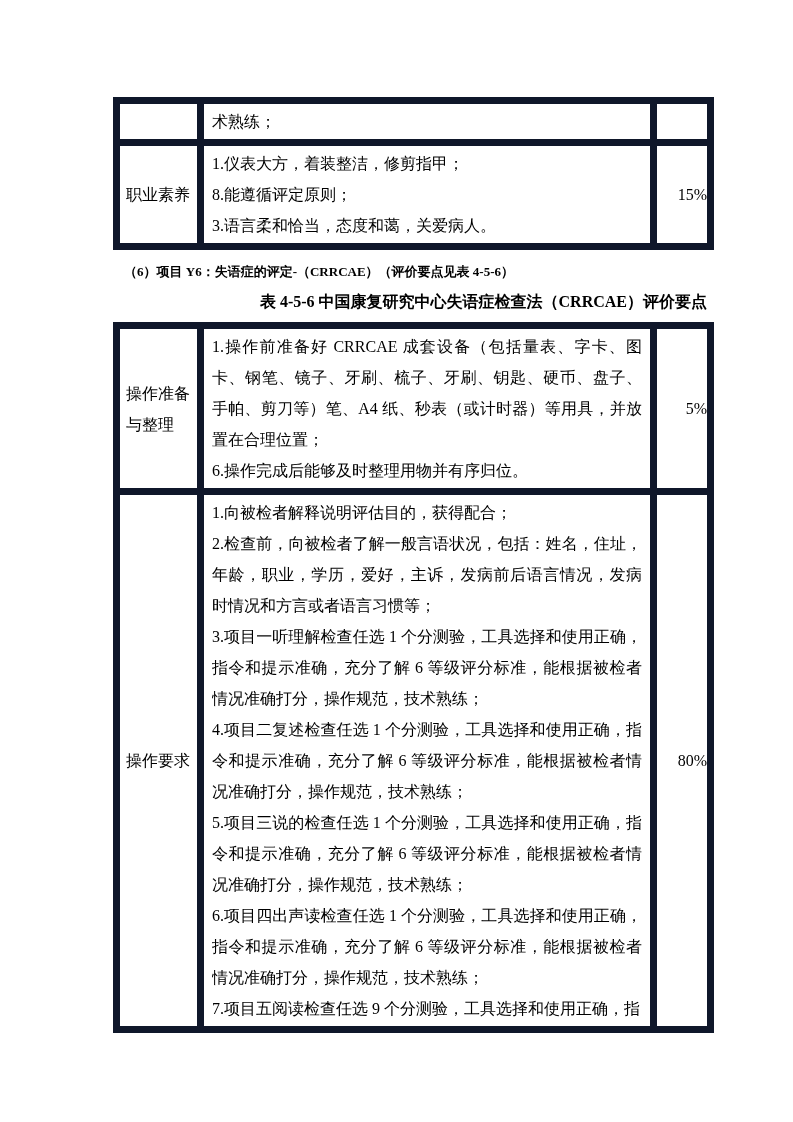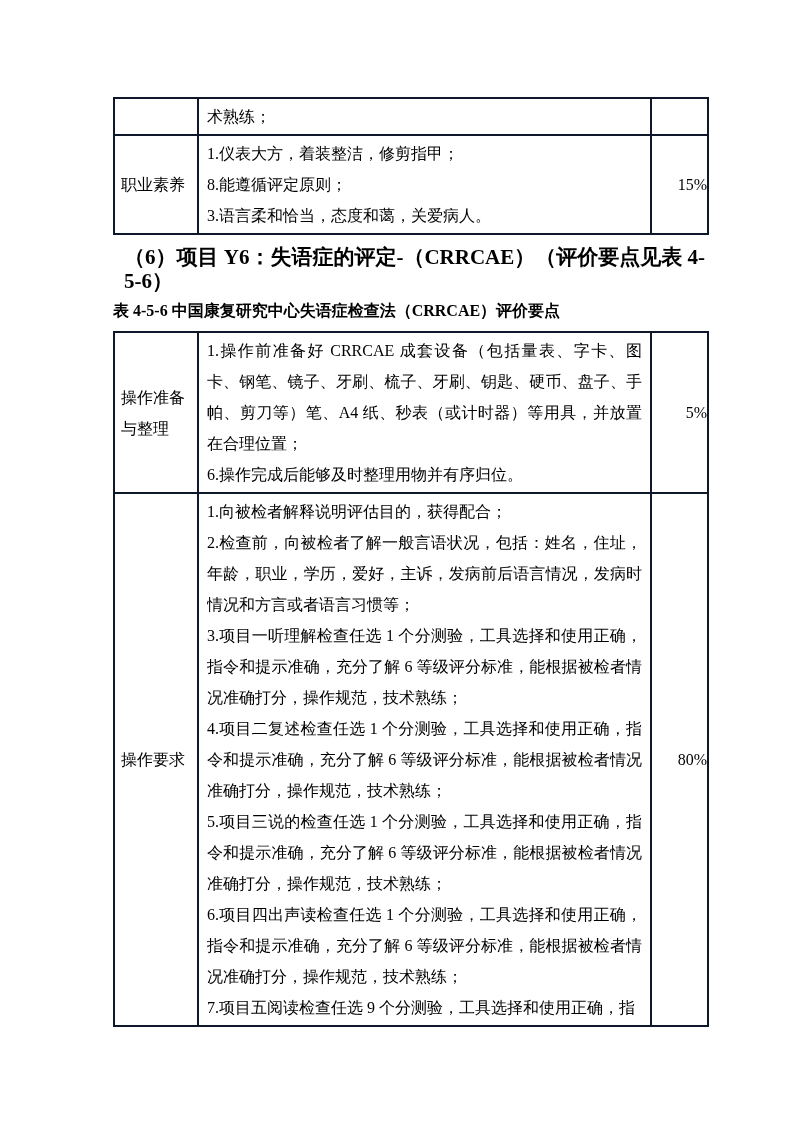--- a/index.html
+++ b/index.html
@@ -19,21 +19,21 @@
     left: 113px;
     top: 97px;
     width: 594px;
   }
   table.doc-table {
     width: 594px;
     border-collapse: collapse;
     table-layout: fixed;
   }
   table.doc-table td, table.doc-table th {
-    border: 2px solid #0f172a;
+    border: 7px solid #0f172a;
     vertical-align: middle;
     font-size: 16px;
     font-weight: normal;
   }
   col.c-label  { width: 84px; }
   col.c-points { width: 453px; }
   col.c-weight { width: 57px; }
   .cell-label {
     line-height: 31px;
     padding: 2px 6px;
@@ -59,28 +59,28 @@
     line-height: 28px;
   }
   tr.row-partial .cell-points { height: 35px; }
   .clip {
     max-height: 529px;
     overflow: hidden;
   }
   .section-heading {
     margin-top: 10px;
     padding-left: 11px;
-    font-size: 21px;
+    font-size: 13px;
     font-weight: bold;
     line-height: 24px;
   }
   .table-caption {
     margin-top: 6px;
     margin-bottom: 8px;
-    text-align: left;
+    text-align: right;
     font-size: 16px;
     font-weight: bold;
     line-height: 24px;
   }
 </style>
 </head>
 <body>
 
 <div class="page">
   <div class="content">

